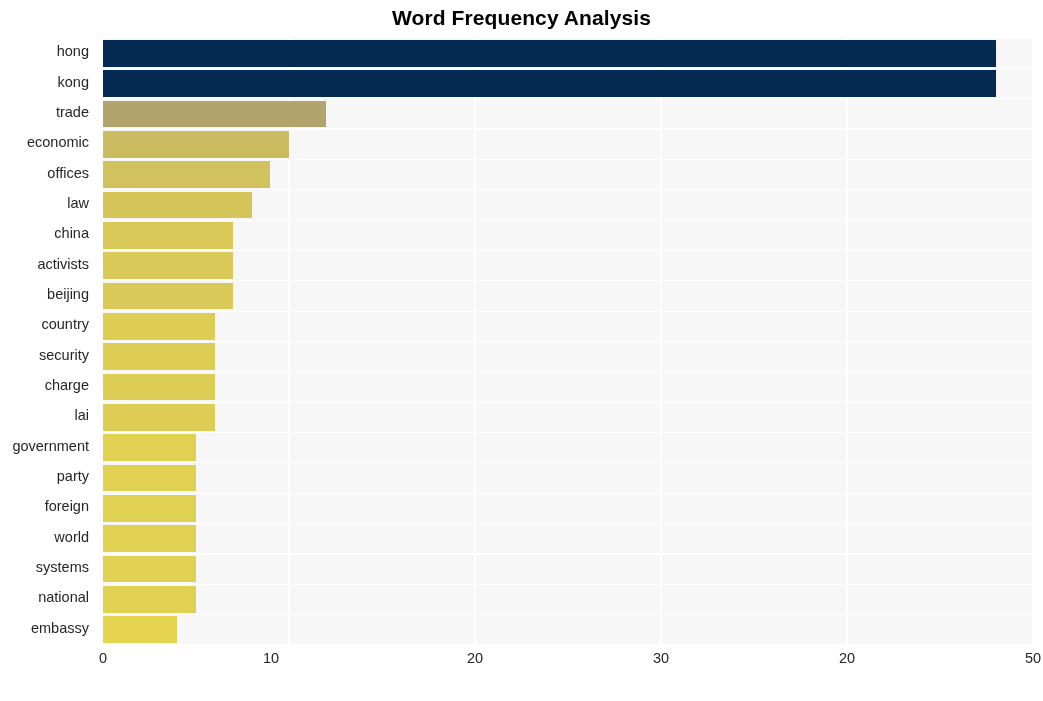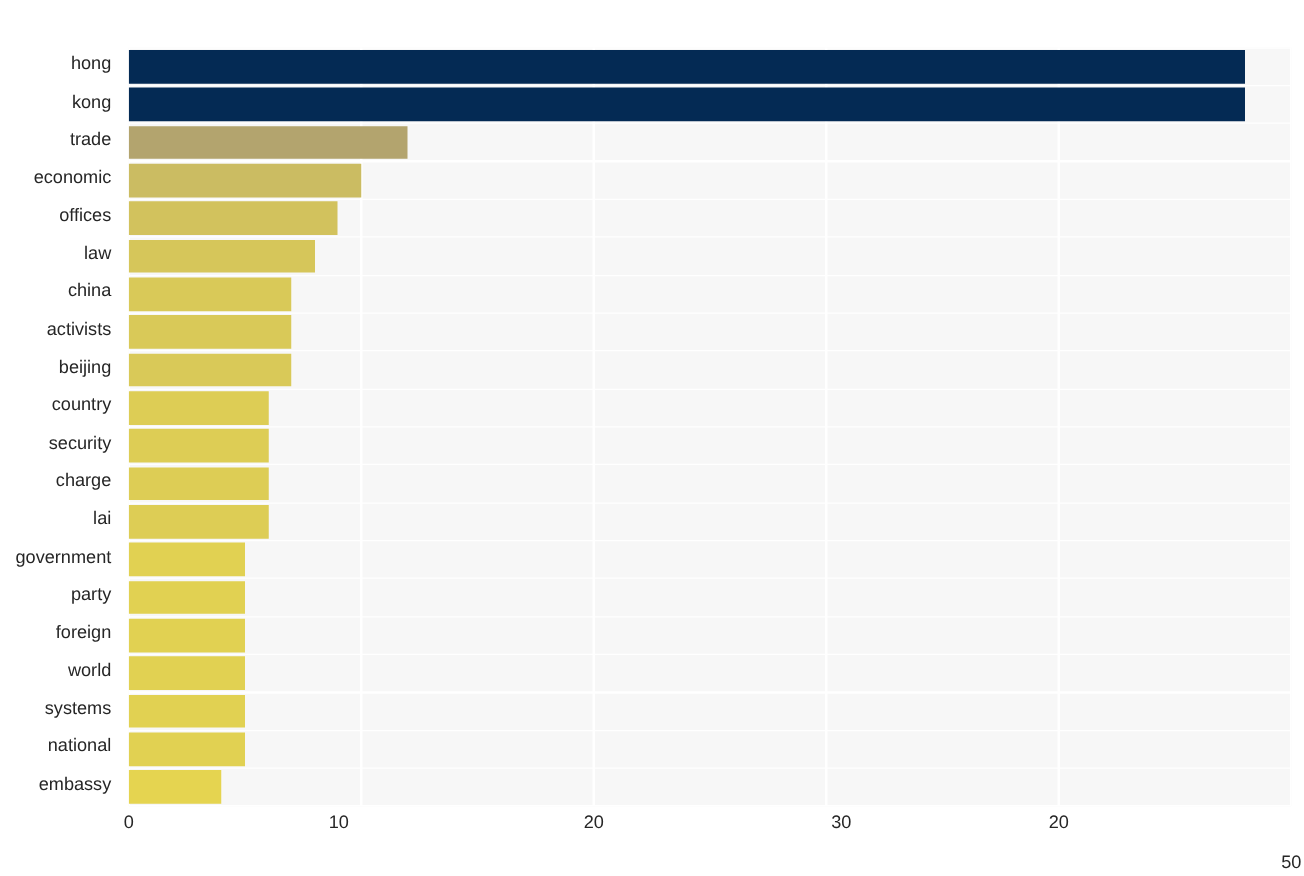--- a/index.html
+++ b/index.html
@@ -117,20 +117,21 @@
     text-align: center;
     font-size: 15px;
     color: #1a1a1a;
   }
 </style>
 </head>
 <body>
 
 <div id="figure">
 
+  <div id="chart-title">Word Frequency Analysis</div>
 
   <div id="plot-area">
     <div id="grid-layer">
         <div class="vgrid" style="left: -0.7px;"></div>
         <div class="vgrid" style="left: 185.3px;"></div>
         <div class="vgrid" style="left: 371.3px;"></div>
         <div class="vgrid" style="left: 557.3px;"></div>
         <div class="vgrid" style="left: 743.3px;"></div>
         <div class="vgrid" style="left: 929.3px;"></div>
         <div class="hgrid" style="top: -0.6px;"></div>
@@ -199,19 +200,19 @@
       <div class="ytick" style="top: 490.775px; padding-right: 7px;">world</div>
       <div class="ytick" style="top: 521.125px; padding-right: 7px;">systems</div>
       <div class="ytick" style="top: 551.475px; padding-right: 7px;">national</div>
       <div class="ytick" style="top: 581.825px; padding-right: 7px;">embassy</div>
     </div>
 
   <div id="x-tick-layer">
       <div class="xtick" style="left: 0px;">0</div>
       <div class="xtick" style="left: 168px;">10</div>
       <div class="xtick" style="left: 372px;">20</div>
-      <div class="xtick" style="left: 558px; margin-left: 12px;">30</div>
+      <div class="xtick" style="left: 558px;">30</div>
       <div class="xtick" style="left: 744px;">20</div>
-      <div class="xtick" style="left: 930px; margin-top: 32px;">50</div>
+      <div class="xtick" style="left: 930px;">50</div>
     </div>
 
 
 </div>
 
 </body></html>

